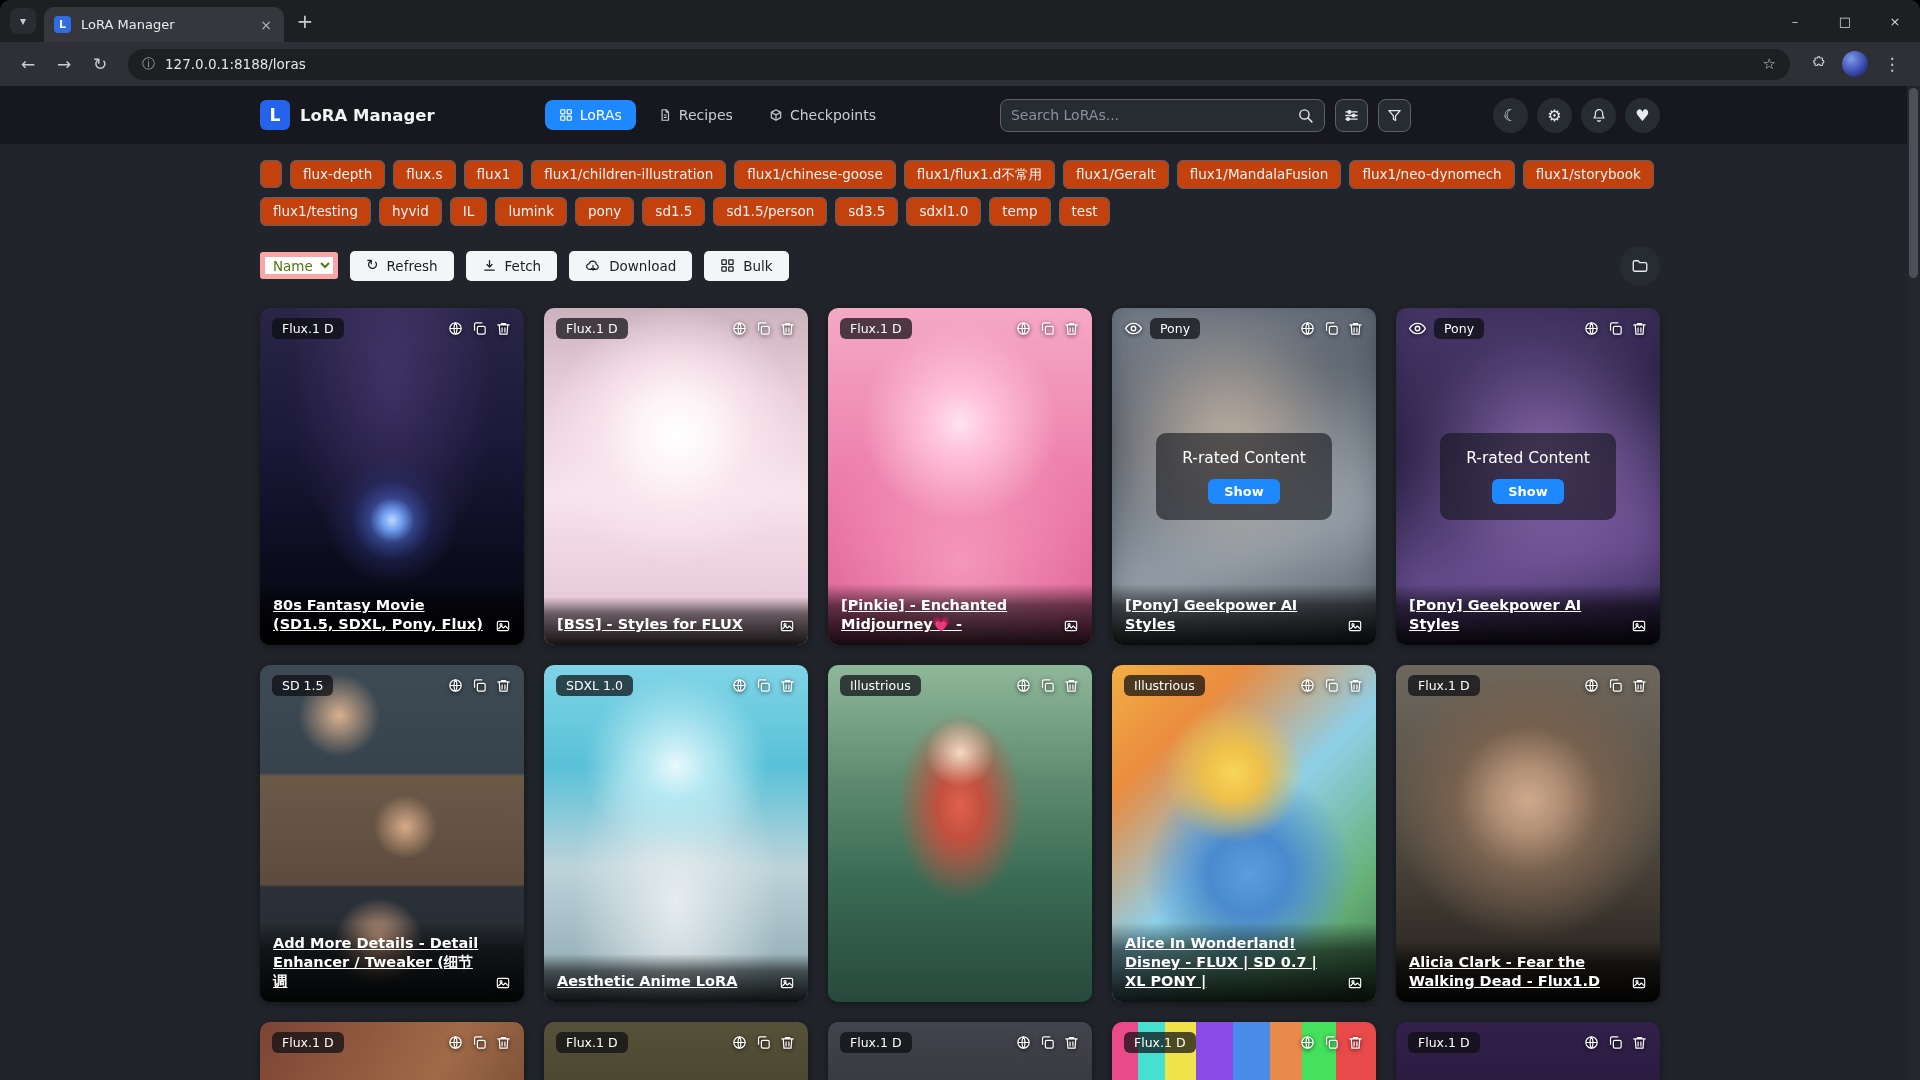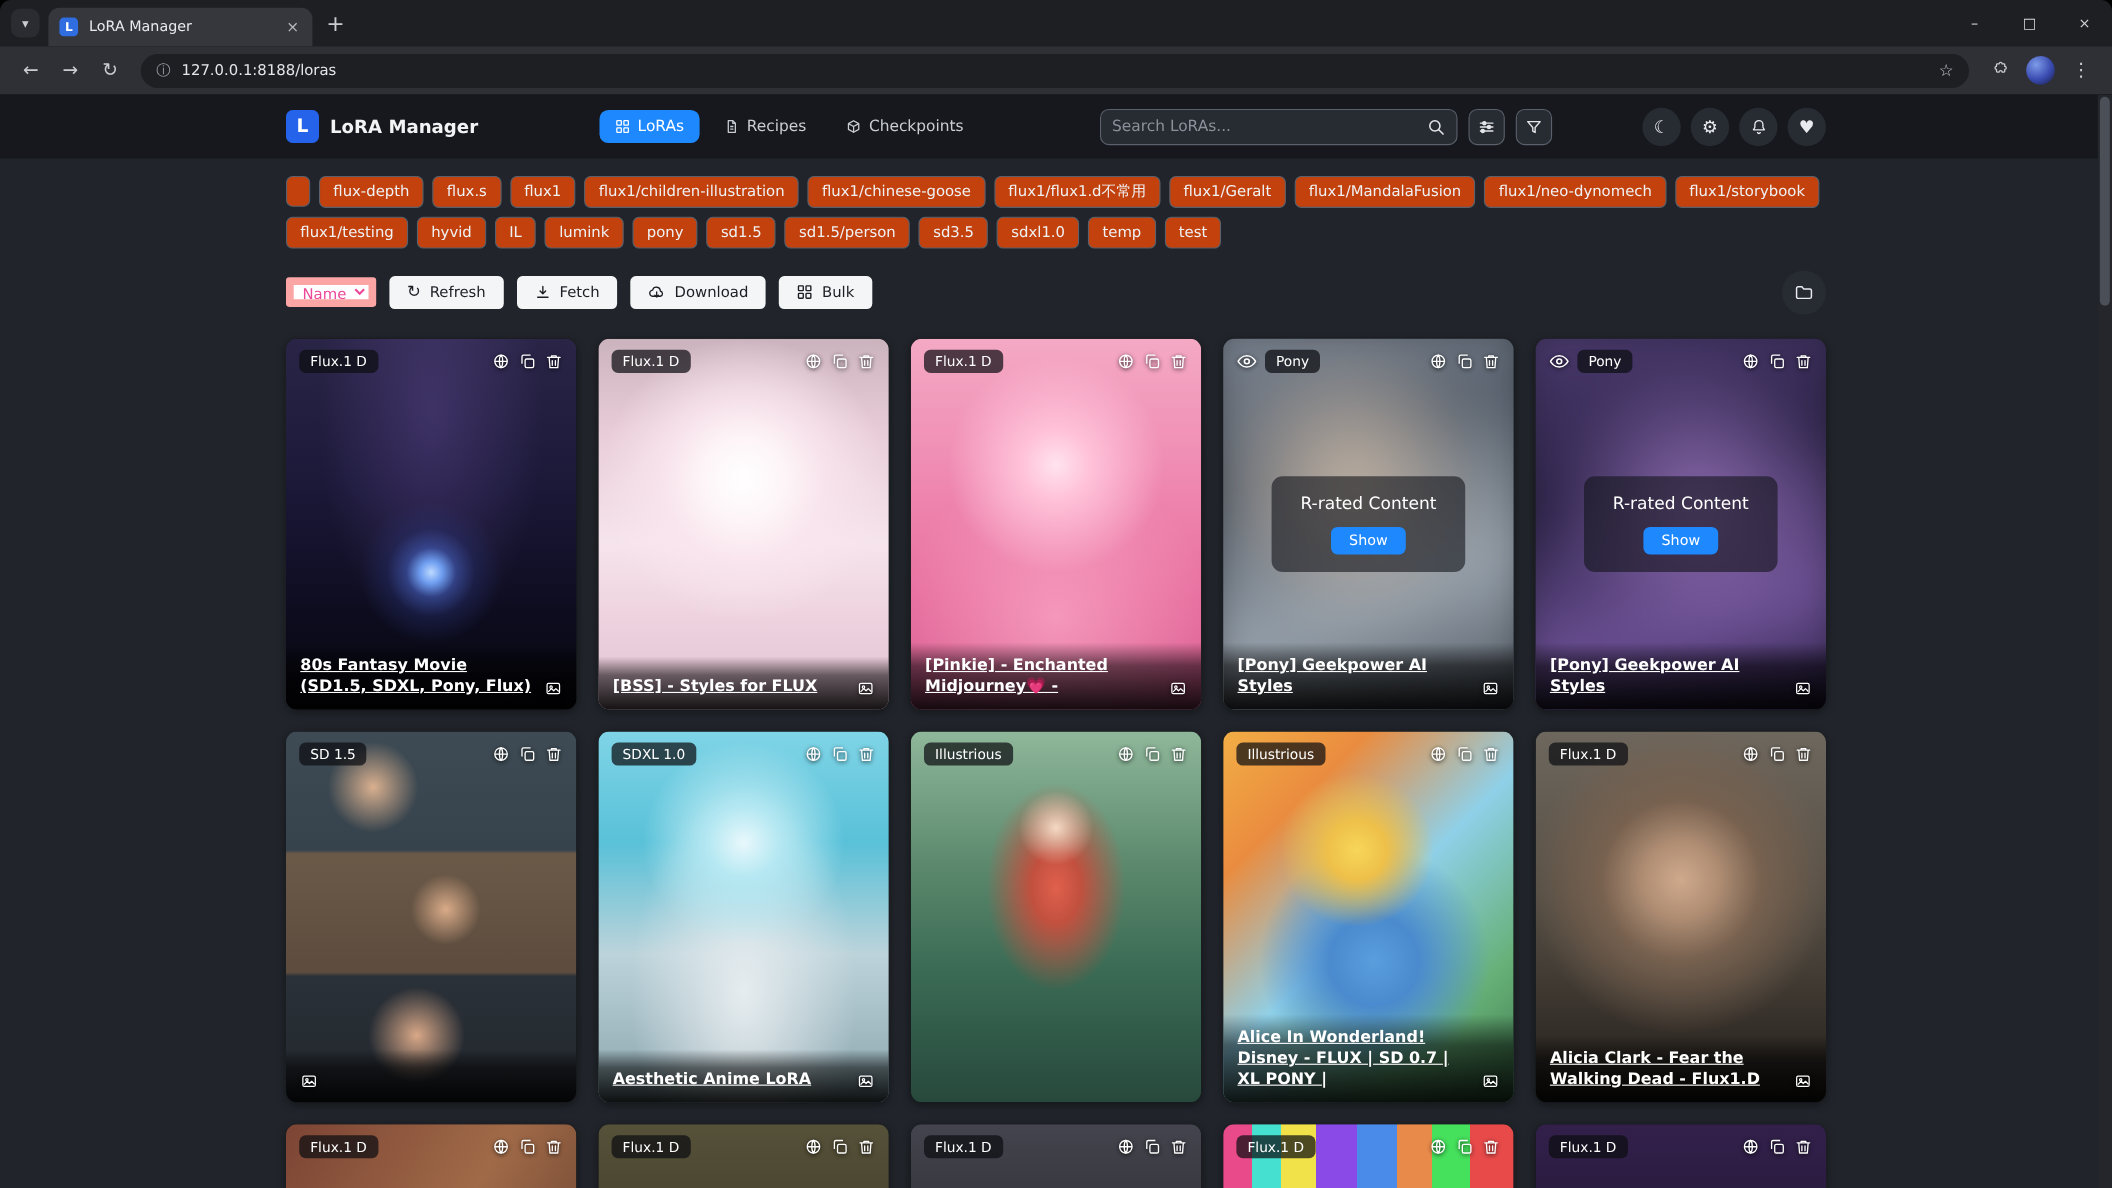--- a/index.html
+++ b/index.html
@@ -42,39 +42,39 @@
   .search-wrap input::placeholder{color:#8b919a}
   .icon-sq{width:33px;height:33px;border:1px solid #5a616c;border-radius:8px;background:#272b32;display:flex;align-items:center;justify-content:center;margin-left:10px;flex:0 0 auto}
   .header-icons{margin-left:auto;display:flex;gap:9px;}
   .circle-ic{width:35px;height:35px;border-radius:50%;background:#272b32;color:#e8eaee;font-size:16px;display:flex;align-items:center;justify-content:center;}
 
   .chips{margin-top:16px;display:flex;flex-wrap:wrap;gap:8px;}
   .chip{border:1px solid #5a616c;background:#c2410c;border-radius:6px;padding:4px 12px;font-size:13.5px;color:#f0f1f3;line-height:1.4;}
   .chip.empty{width:22px;height:28px;padding:0}
 
   .actionbar{margin-top:20px;display:flex;align-items:center;gap:12px;}
-  select.sort{height:27px;border-radius:3px;border:7px solid #fca5a5;background:#fff;color:#ec4899;font-size:13.5px;font-family:inherit;padding:0 4px;}
+  select.sort{height:27px;border-radius:3px;border:5px solid #fca5a5;background:#fff;color:#4d7c0f;font-size:13.5px;font-family:inherit;padding:0 4px;}
   .tool-btn{height:30px;background:#f4f5f6;color:#1b1e24;border-radius:5px;padding:0 16px;font-size:13.5px;display:flex;align-items:center;gap:8px;}
   .tool-btn .glyph{font-size:15px;line-height:1}
   .folder-btn{margin-left:auto;width:40px;height:40px;border-radius:50%;background:#272b32;display:flex;align-items:center;justify-content:center;}
 
   .grid{margin-top:22px;display:grid;grid-template-columns:repeat(5,1fr);gap:20px;}
   .card{position:relative;height:337px;border-radius:10px;overflow:hidden;background:#14161a;box-shadow:0 2px 8px rgba(0,0,0,.45);}
   .art{position:absolute;inset:0;}
   .card.nsfw .art{filter:blur(18px);transform:scale(1.15);}
   .card-top{position:absolute;top:0;left:0;right:0;display:flex;align-items:center;gap:7px;padding:10px 12px;z-index:3;}
   .badge{background:rgba(12,14,18,.72);border-radius:6px;padding:3px 10px;font-size:12.5px;color:#fff;white-space:nowrap}
   .spacer{flex:1}
   .act,.eye{filter:drop-shadow(0 1px 2px rgba(0,0,0,.8));}
   .card-footer{position:absolute;left:0;right:0;bottom:0;z-index:2;display:flex;align-items:flex-end;gap:12px;padding:12px 13px 11px;background:linear-gradient(180deg,rgba(0,0,0,0) 0%,rgba(0,0,0,.55) 35%,rgba(0,0,0,.9) 100%);min-height:48px;text-decoration:underline;}
   .title{flex:1;font-weight:bold;font-size:14.5px;line-height:1.3;color:#fff;}
   .nsfw-overlay{position:absolute;inset:0;z-index:2;display:flex;align-items:center;justify-content:center;}
   .nsfw-box{background:rgba(18,20,26,.6);border-radius:10px;padding:16px 26px;text-align:center;}
   .nsfw-title{font-weight:normal;font-size:15.5px;color:#fff;white-space:nowrap}
-  .show-btn{margin-top:12px;background:#1e88ff;color:#fff;border-radius:6px;padding:5px 16px;font-size:13px;}
+  .show-btn{margin-top:12px;background:#1e88ff;color:#fff;border-radius:6px;padding:5px 16px;font-size:13px;font-weight:bold;}
 
   .scrollbar{position:absolute;right:0;top:0;bottom:0;width:13px;background:#24262b;z-index:50;}
   .scroll-thumb{position:absolute;top:2px;left:2px;width:9px;height:190px;background:#4b5058;border-radius:5px;}
 
   
   .art-fantasy80s{background:
     radial-gradient(circle at 50% 63%, #bcd9ff 0%, #6f9ef0 4%, rgba(70,100,200,.55) 9%, rgba(40,60,140,.25) 16%, transparent 26%),
     radial-gradient(ellipse at 50% 20%, rgba(90,70,140,.5), transparent 55%),
     linear-gradient(180deg,#2a2547 0%,#1b1838 40%,#0d0c1e 75%,#070710 100%);}
   .art-bss{background:
@@ -548,20 +548,21 @@
             </span>
       <span class="act">
               <svg width="17" height="17" viewBox="0 0 24 24" fill="none" stroke="#fff" stroke-width="1.7" stroke-linecap="round" stroke-linejoin="round">
                 <path d="M4 7h16M9 7V5h6v2M6 7l1 13h10l1-13"></path>
                 <path d="M10 11v6M14 11v6"></path>
               </svg>
             </span>
     </div>
 
     <div class="card-footer">
+      <div class="title">Add More Details - Detail Enhancer / Tweaker (细节调</div>
       <span class="act">
               <svg width="16" height="16" viewBox="0 0 24 24" fill="none" stroke="#fff" stroke-width="1.7" stroke-linejoin="round">
                 <rect x="3.5" y="5" width="17" height="14" rx="2"></rect>
                 <circle cx="9" cy="10" r="1.6"></circle>
                 <path d="M5 16.5l4.5-4.5 3 3 3-3 4 4"></path>
               </svg>
             </span>
     </div>
   </div>
 

